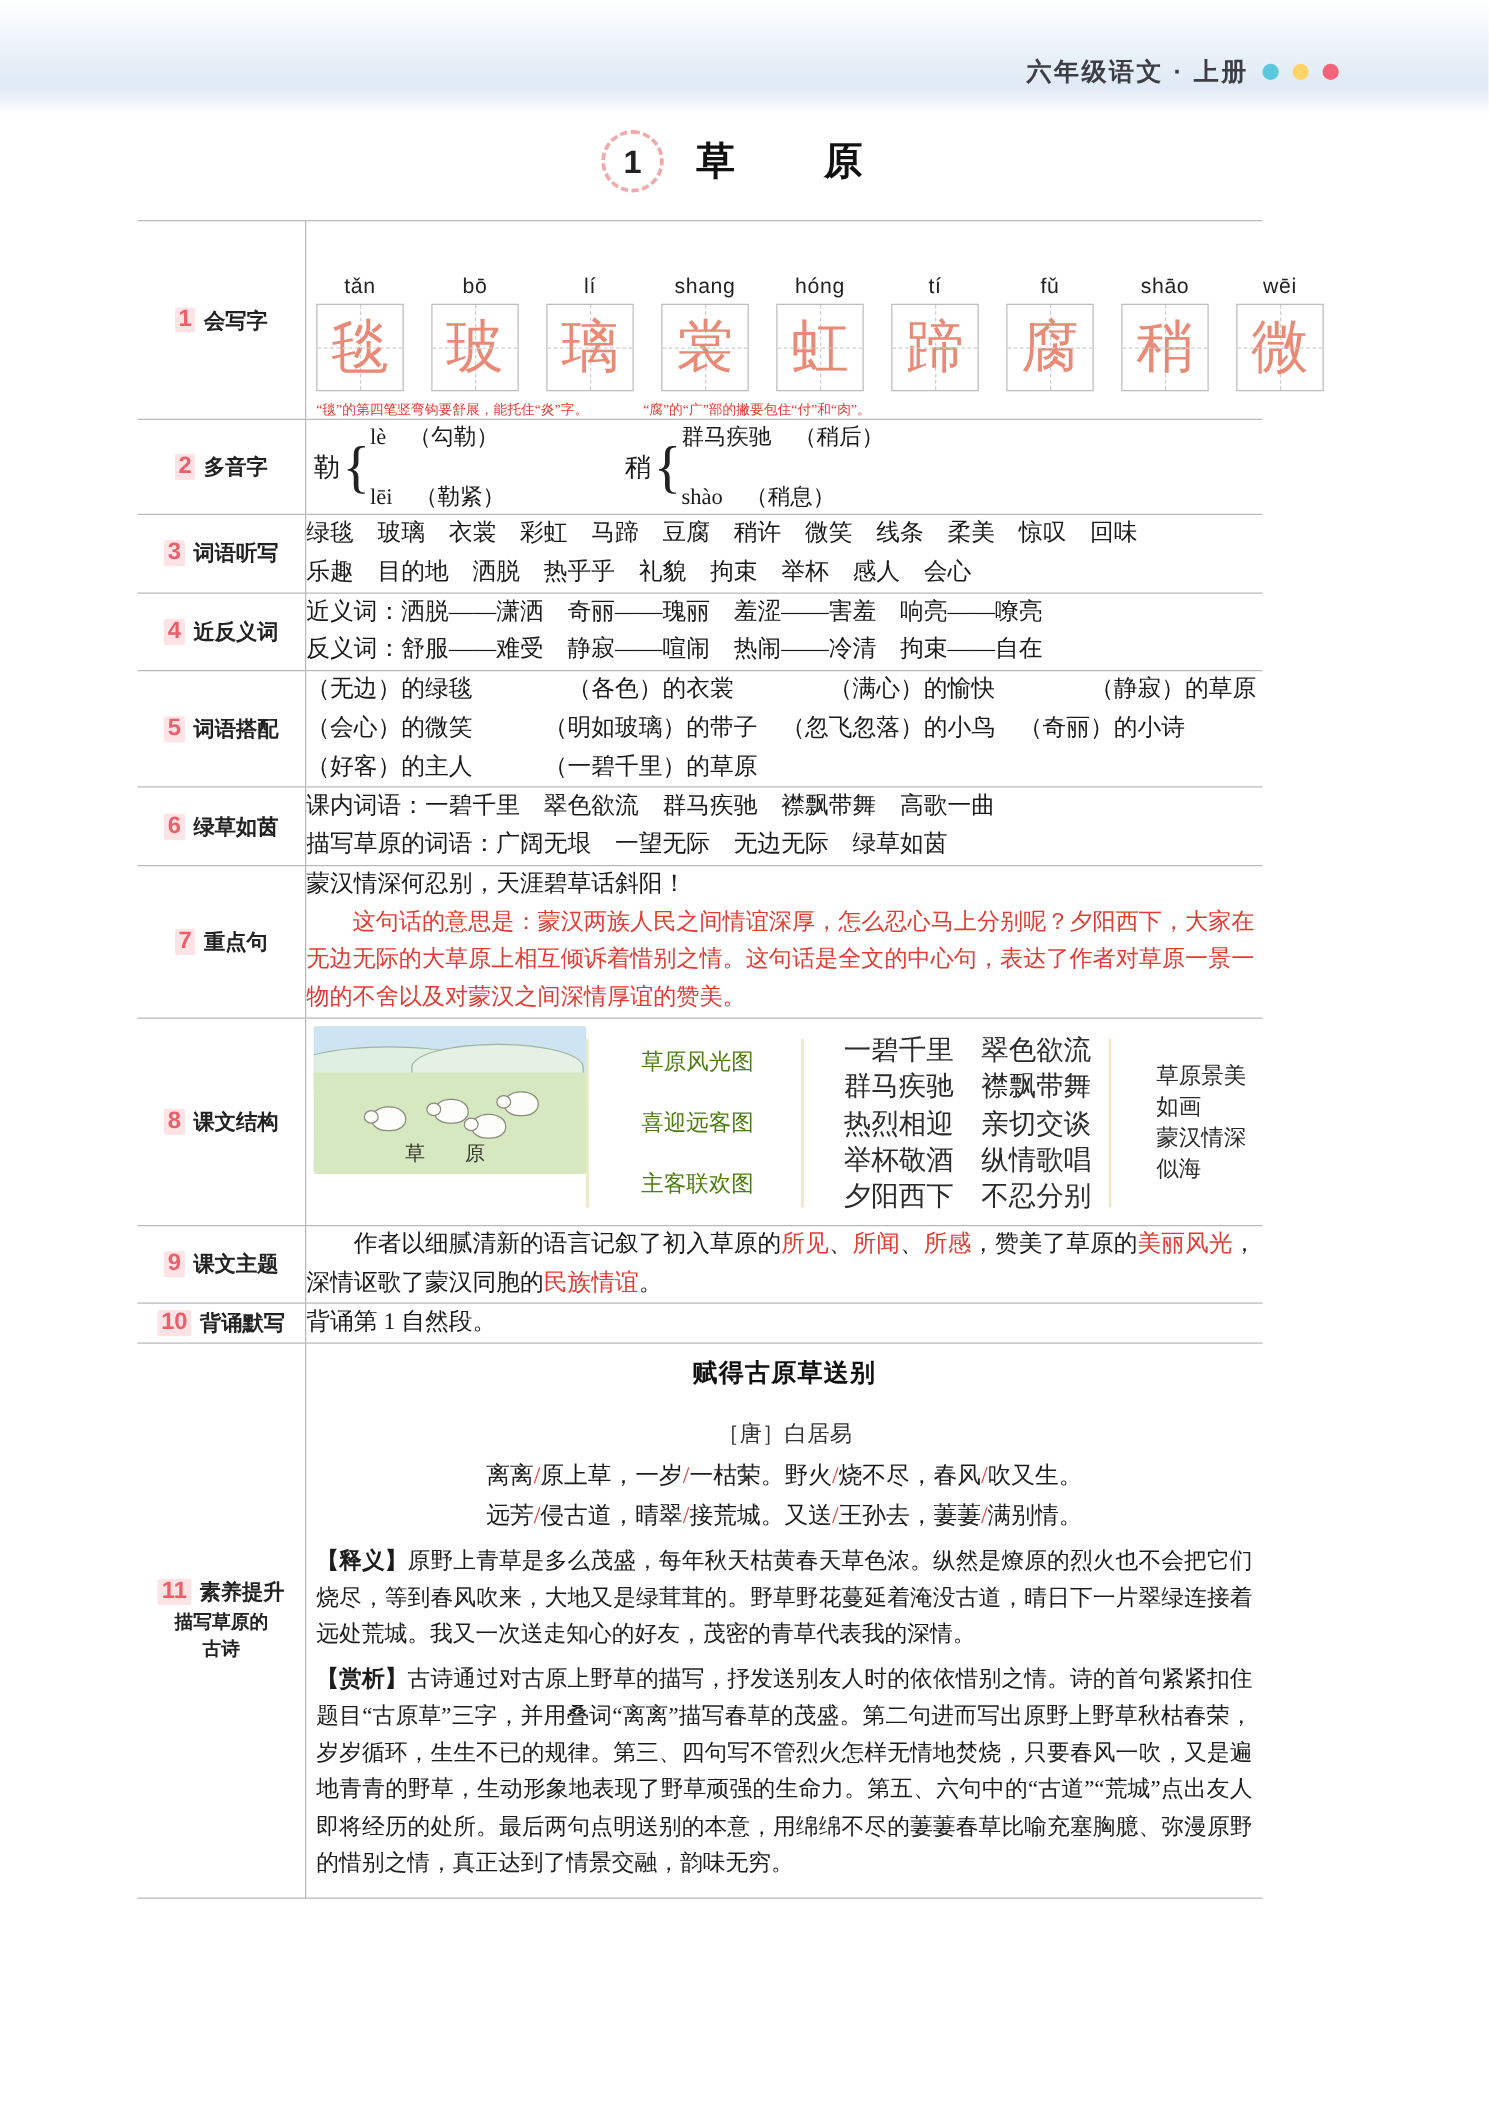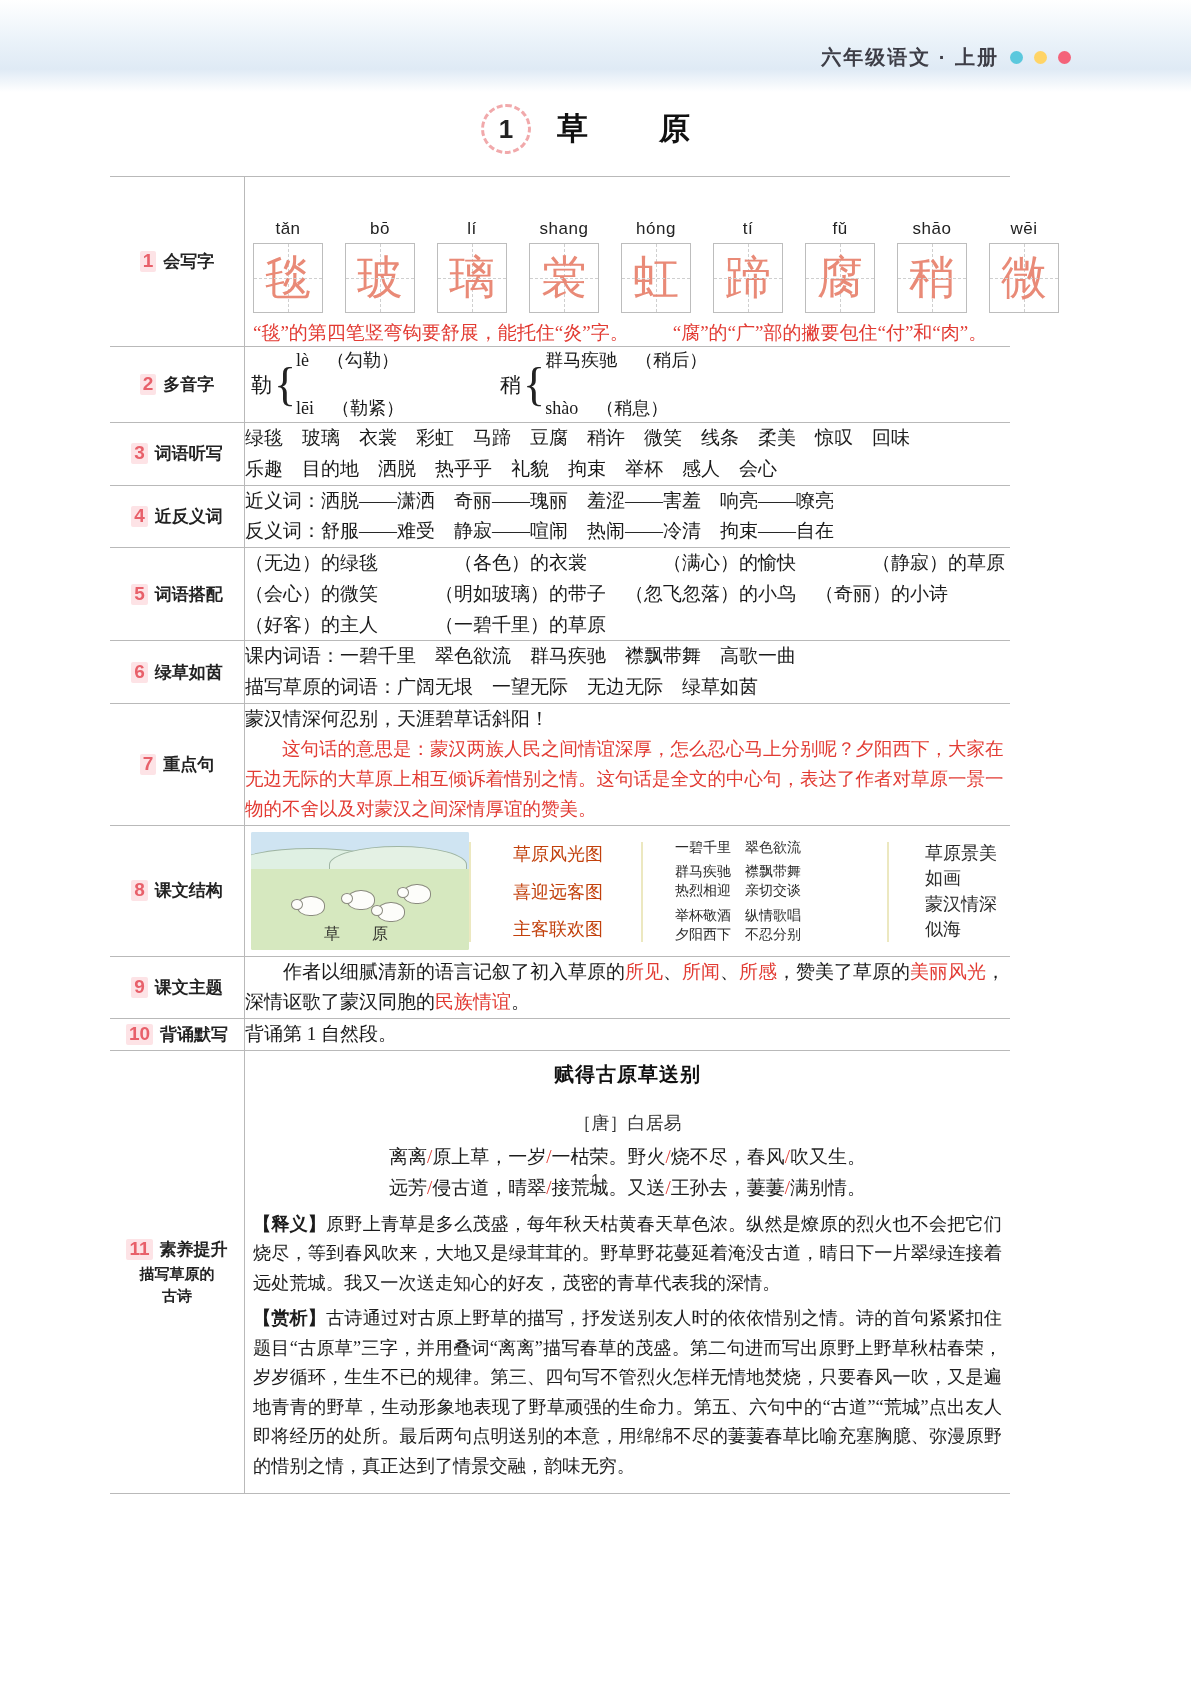--- a/index.html
+++ b/index.html
@@ -95,21 +95,21 @@
   }
   .hz-box:before{left:50%;top:0;bottom:0;border-left:1px dashed #cfcfcf;}
   .hz-box:after{top:50%;left:0;right:0;border-top:1px dashed #cfcfcf;}
   .hz-ch{
     position:absolute;inset:0;display:flex;align-items:center;justify-content:center;
     font-family:"Liberation Serif","DejaVu Serif",serif;
     font-size:46px;color:#e98a77;line-height:1;
   }
   .hz-note{
     margin-top:7px;padding-left:8px;
-    color:#e23b33;font-size:19px;
+    color:#e23b33;font-size:11px;
     font-family:"Liberation Serif","DejaVu Serif",serif;
     display:flex;gap:44px;
   }
 
   
   .ln{font-size:19px;line-height:1.62;color:#1a1a1a;white-space:pre;}
   .ln-wrap{font-size:19px;line-height:1.62;color:#1a1a1a;}
   .red{color:#e23b33;}
   .redtext{
     color:#e23b33;font-size:18.5px;line-height:1.62;
@@ -148,25 +148,25 @@
     position:absolute;width:10px;height:9px;background:#fdfdfa;border:1px solid #8a8a7e;
     border-radius:50%;left:-7px;top:2px;
   }
   .pic .caption{
     position:absolute;left:0;right:0;bottom:5px;text-align:center;
     font-size:16px;letter-spacing:8px;color:#33332e;
     font-family:"Liberation Serif","DejaVu Serif",serif;
   }
   .col-a{
     width:128px;display:flex;flex-direction:column;justify-content:space-around;
-    padding:4px 0 4px 26px;font-size:18px;color:#c2410c;
+    padding:4px 0 4px 26px;font-size:18px;color:#4d7c0f;
   }
   .col-b{
     width:212px;display:flex;flex-direction:column;justify-content:space-around;
-    padding:4px 0 4px 16px;font-size:14px;color:#2b2b2b;line-height:1.34;
+    padding:4px 0 4px 16px;font-size:22px;color:#2b2b2b;line-height:1.34;
   }
   .col-c{
     flex:1;display:flex;align-items:center;padding-left:20px;
     font-size:18px;color:#2b2b2b;line-height:1.4;
   }
   .brace-l{
     width:16px;border-left:2px solid #ece8c0;border-radius:0;
     margin:10px 0;
   }
 

